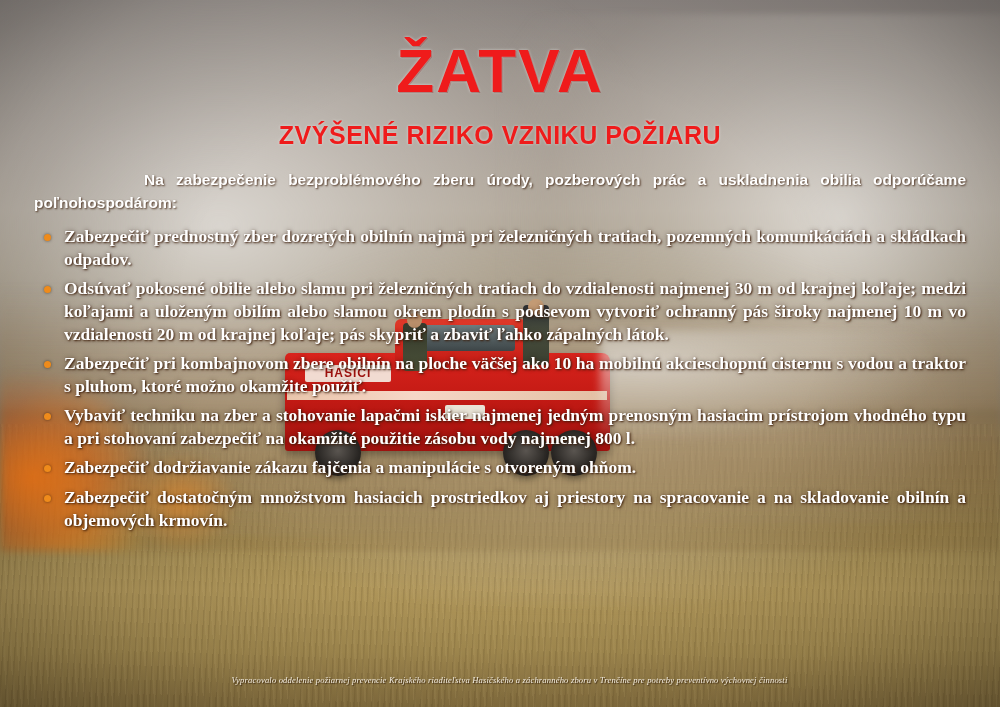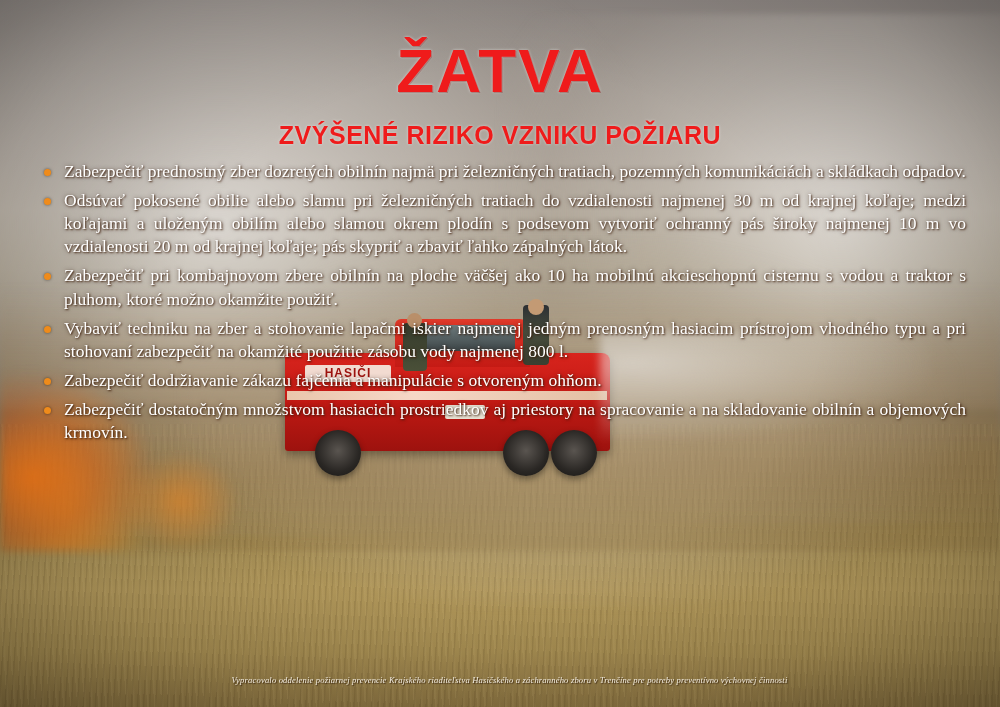--- a/index.html
+++ b/index.html
@@ -285,21 +285,21 @@
   ul.bullets {
     list-style: none;
     margin: 10px 0 0 0;
     padding: 0 6px 0 10px;
   }
   ul.bullets > li {
     position: relative;
     padding-left: 26px;
     margin-bottom: 6px;
     font-family: "Liberation Serif", serif;
-    font-weight: normal;
+    font-weight: bold;
     font-size: 17.5px;
     line-height: 1.32;
     color: #ffffff;
     text-align: justify;
     text-shadow: 1px 1px 2px rgba(60,28,8,0.9), 0 0 4px rgba(40,18,4,0.5);
   }
   ul.bullets > li::before {
     content: "";
     position: absolute;
     left: 6px;
@@ -355,20 +355,21 @@
     <div class="firefighter ff2"></div>
     <div class="ff2-head"></div>
   </div>
 
   <div class="water-jet"></div>
   <div class="vignette"></div>
 
   <div class="content">
     <h1 class="title">ŽATVA</h1>
     <h2 class="subtitle">ZVÝŠENÉ RIZIKO VZNIKU POŽIARU</h2>
+    <p class="intro">Na zabezpečenie bezproblémového zberu úrody, pozberových prác a uskladnenia obilia odporúčame poľnohospodárom:</p>
     <ul class="bullets">
       <li>Zabezpečiť prednostný zber dozretých obilnín najmä pri železničných tratiach, pozemných komunikáciách a skládkach odpadov.</li>
       <li>Odsúvať pokosené obilie alebo slamu pri železničných tratiach do vzdialenosti najmenej 30 m od krajnej koľaje; medzi koľajami a uloženým obilím alebo slamou okrem plodín s podsevom vytvoriť ochranný pás široky najmenej 10 m vo vzdialenosti 20 m od krajnej koľaje; pás skypriť a zbaviť ľahko zápalných látok.</li>
       <li>Zabezpečiť pri kombajnovom zbere obilnín na ploche väčšej ako 10 ha mobilnú akcieschopnú cisternu s vodou a traktor s pluhom, ktoré možno okamžite použiť.</li>
       <li>Vybaviť techniku na zber a stohovanie lapačmi iskier najmenej jedným prenosným hasiacim prístrojom vhodného typu a pri stohovaní zabezpečiť na okamžité použitie zásobu vody najmenej 800 l.</li>
       <li>Zabezpečiť dodržiavanie zákazu fajčenia a manipulácie s otvoreným ohňom.</li>
       <li>Zabezpečiť dostatočným množstvom hasiacich prostriedkov aj priestory na spracovanie a na skladovanie obilnín a objemových krmovín.</li>
     </ul>
     <div class="footer">Vypracovalo oddelenie požiarnej prevencie Krajského riaditeľstva Hasičského a záchranného zboru v Trenčíne pre potreby preventívno výchovnej činnosti</div>
   </div>

